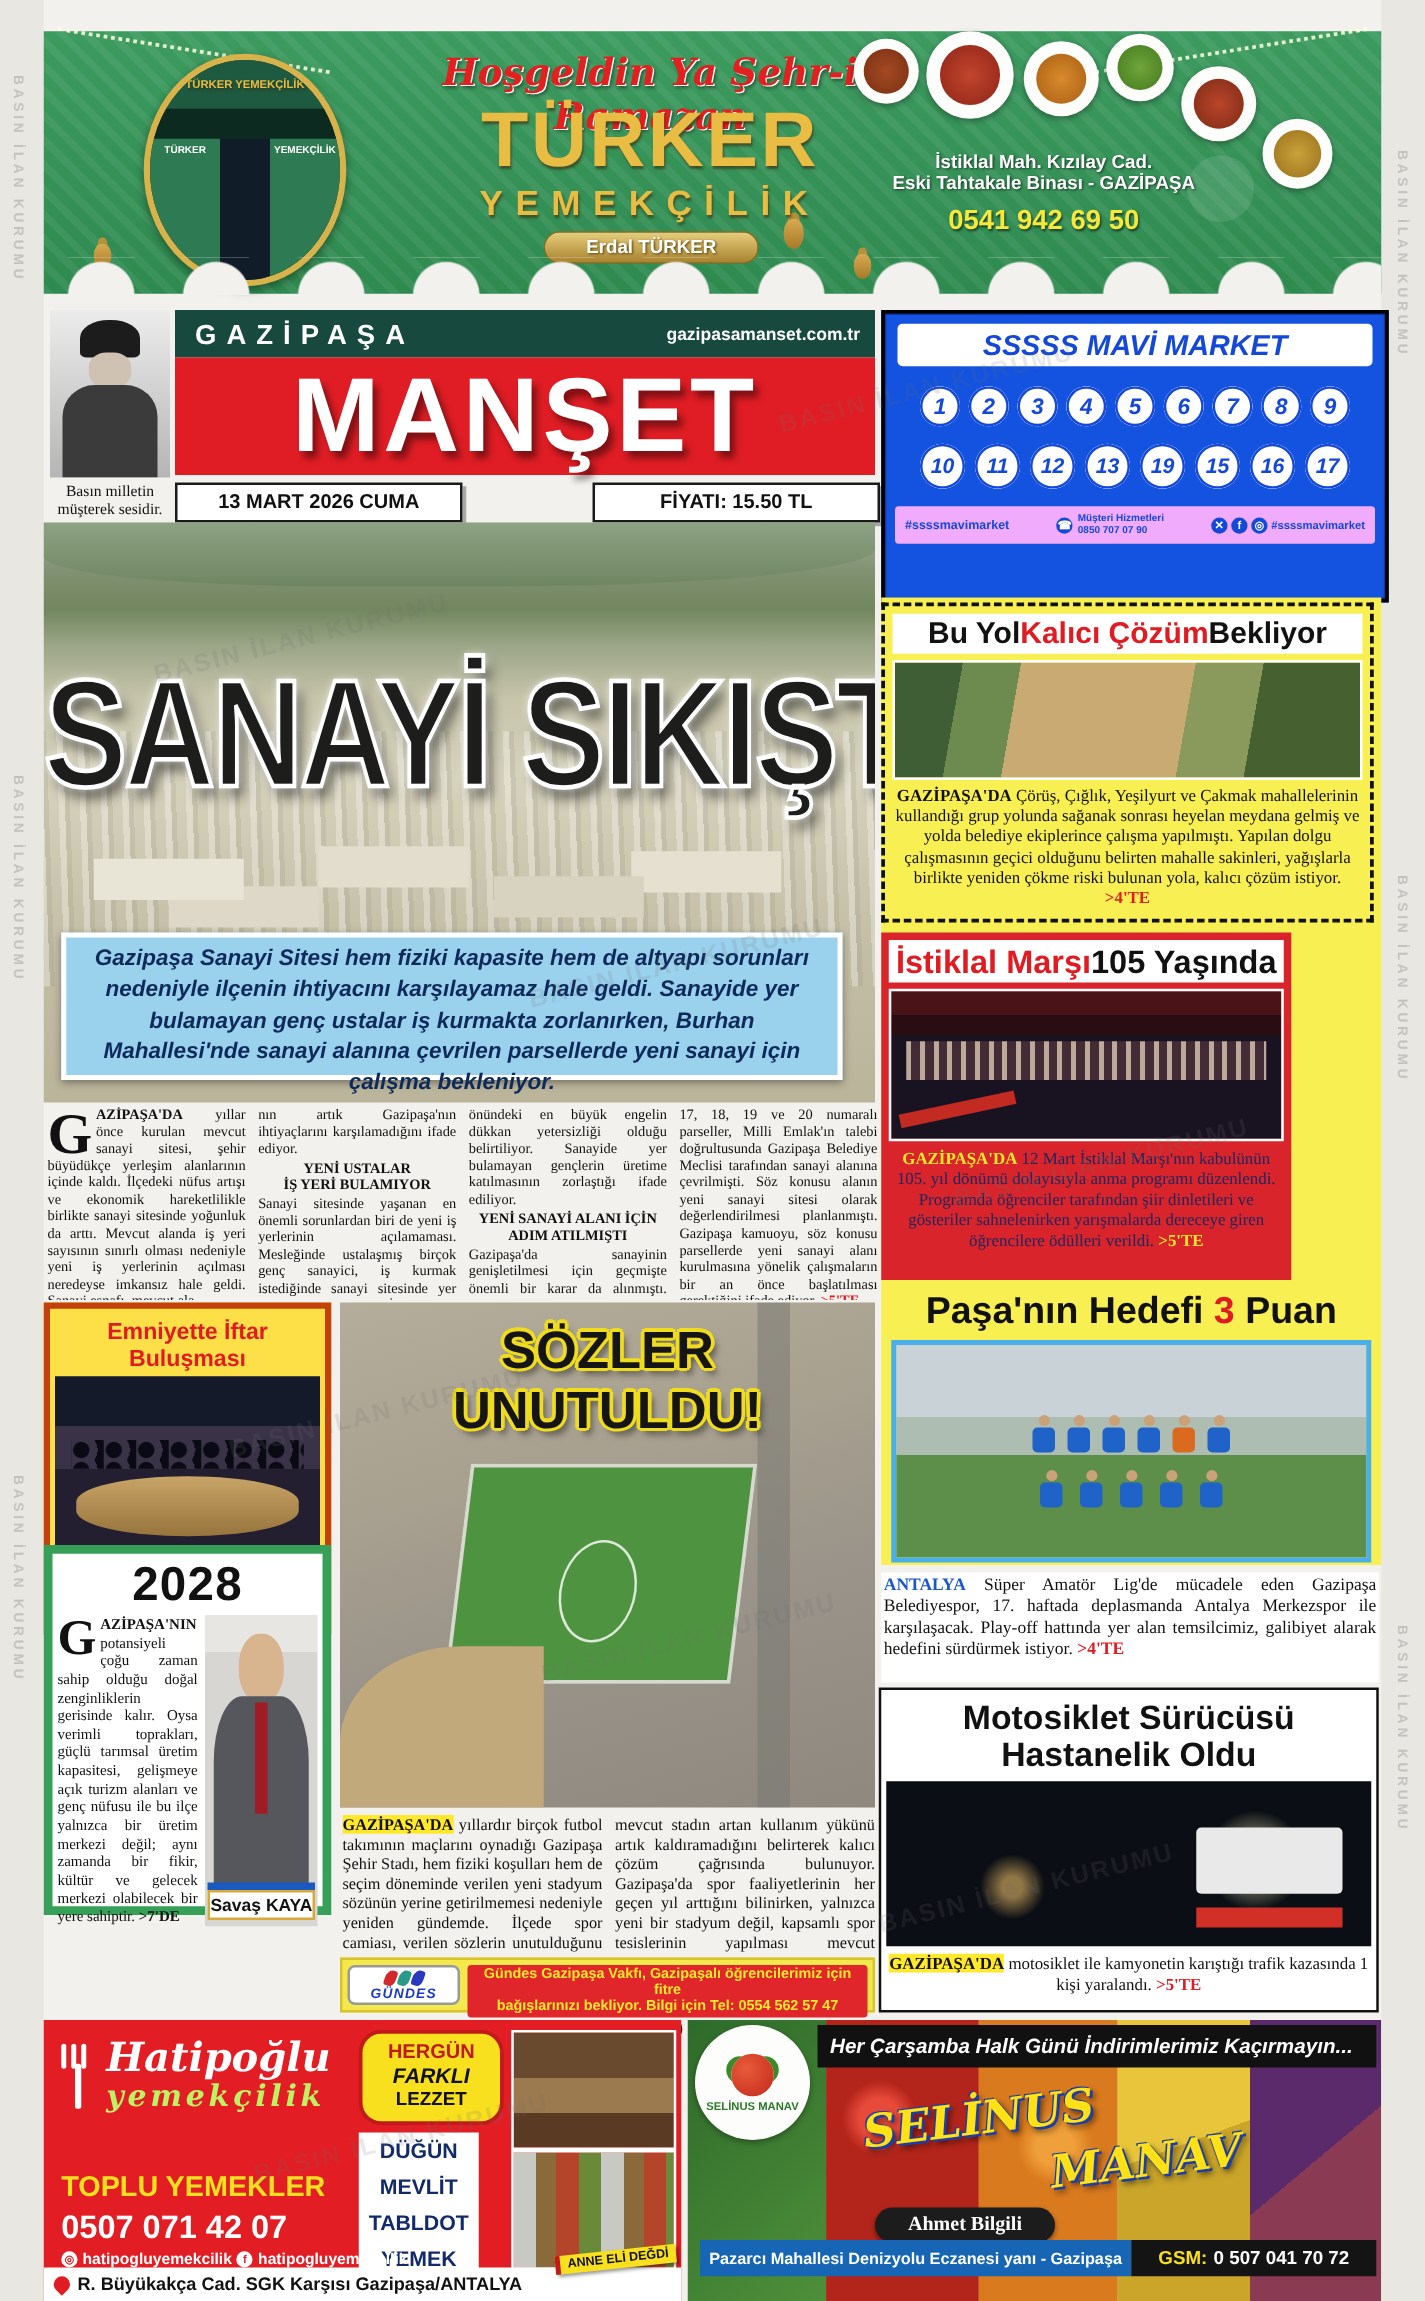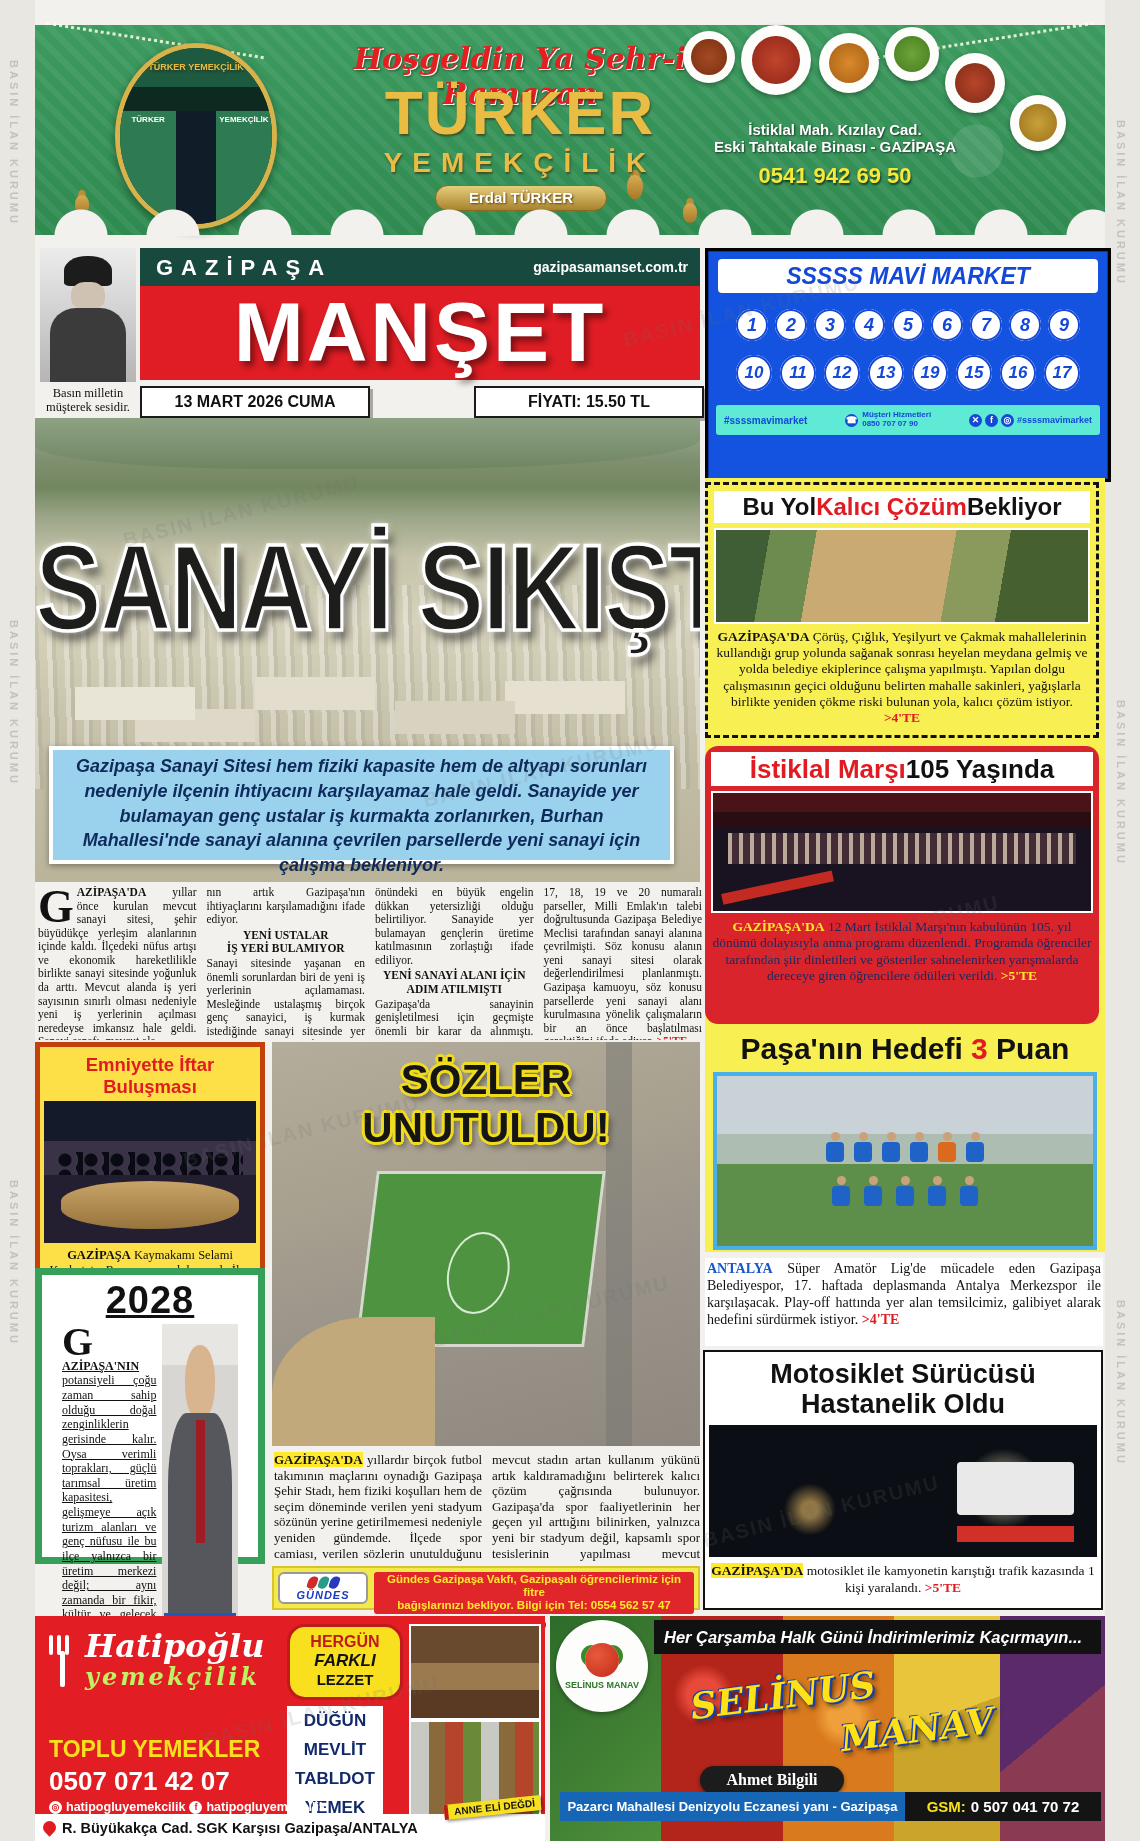--- a/index.html
+++ b/index.html
@@ -43,21 +43,21 @@
   .gbar{background:#17493f;color:#fff;}
   .redblock{background:#e01d24;}
   .manset{color:#fff;font-weight:900;letter-spacing:3px;text-shadow:4px 5px 6px rgba(0,0,0,.45);}
   .infobox{background:#fff;border:2px solid #1a1a1a;box-shadow:3px 3px 0 rgba(0,0,0,.3);
      display:flex;align-items:center;justify-content:center;font-weight:900;}
   
   .mavi{background:#1353e0;border:3px solid #000000;box-shadow:0 0 0 1px #0a36a8 inset;}
   .mavihdr{background:#fff;border-radius:4px;color:#1348d8;font-weight:900;font-style:italic;}
   .numcircle{background:#fff;border-radius:50%;box-shadow:0 0 0 2px #1348d8 inset,0 0 0 4px #fff inset;
      color:#1348d8;font-weight:900;font-style:italic;display:flex;align-items:center;justify-content:center;}
-  .mavifoot{background:#5eead4;border-radius:3px;color:#1348d8;display:flex;align-items:center;justify-content:space-between;}
+  .mavifoot{background:#f0abfc;border-radius:3px;color:#1348d8;display:flex;align-items:center;justify-content:space-between;}
   .sicon{display:inline-flex;width:13px;height:13px;border-radius:50%;background:#1348d8;color:#fff;
      font-size:9px;align-items:center;justify-content:center;font-weight:bold;}
   
   .aerial{background:
      linear-gradient(180deg,#9fae9b 0%,#7f9070 9%,#72865f 15%,#9aa486 21%,#c6c4aa 30%,#d6d2bc 44%,#cdc8b1 58%,#c3bda6 74%,#b9b49a 100%);}
   .ghs{background:repeating-linear-gradient(88deg, rgba(255,255,255,.55) 0 5px, rgba(130,130,110,.28) 5px 9px, transparent 9px 17px);opacity:.55;}
   .bighead{font-weight:900;color:#1d1d1b;letter-spacing:-2px;
      -webkit-text-stroke:3px #fff;text-shadow:0 0 7px rgba(255,255,255,.95), 5px 7px 9px rgba(0,0,0,.55);
      transform:scaleY(1.22);transform-origin:top center;white-space:nowrap;}
   .deck{background:#9ad2ee;border:4px solid #fff;box-shadow:0 2px 6px rgba(0,0,0,.35);color:#0e2a5a;
@@ -277,21 +277,21 @@
       <span>Bu Yol </span>
         <span class="red">Kalıcı Çözüm</span>
         <span> Bekliyor</span>
     </div>
     <div class="photo roadpic" style="height:92px;margin-top:5px;border:2px solid #fff;"></div>
     <div class="serif ctr" style="margin-top:5px;font-size:13.5px;line-height:1.2;">
       <span class="b">GAZİPAŞA'DA</span> <span>Çörüş, Çığlık, Yeşilyurt ve Çakmak mahallelerinin kullandığı grup yolunda sağanak sonrası heyelan meydana gelmiş ve yolda belediye ekiplerince çalışma yapılmıştı. Yapılan dolgu çalışmasının geçici olduğunu belirten mahalle sakinleri, yağışlarla birlikte yeniden çökme riski bulunan yola, kalıcı çözüm istiyor.</span> <span class="more">&gt;4'TE</span>
     </div>
   </div>
 
-  <div class="abs istk" style="left:705px;top:746px;width:394px;height:278px;padding:6px;box-sizing:border-box;border-radius:13px;">
+  <div class="abs istk" style="left:705px;top:746px;width:328px;height:278px;padding:6px;box-sizing:border-box;">
     <div class="boxtitle" style="height:34px;font-size:26px;">
       <span class="red">İstiklal Marşı</span>
         <span> 105 Yaşında</span>
     </div>
     <div class="photo stagepic" style="height:118px;margin-top:5px;border:2px solid #fff;position:relative;">
       <div class="abs crowdrow" style="left:4%;top:34%;width:92%;height:26%;"></div>
       <div class="abs" style="left:2%;bottom:16%;width:30%;height:9%;background:#c22a22;transform:rotate(-12deg);"></div>
     </div>
     <div class="serif ctr" style="margin-top:6px;font-size:13.5px;line-height:1.22;color:#20275f;">
       <span class="b" style="color:#ffe92a;">GAZİPAŞA'DA</span> <span>12 Mart İstiklal Marşı'nın kabulünün 105. yıl dönümü dolayısıyla anma programı düzenlendi. Programda öğrenciler tarafından şiir dinletileri ve gösteriler sahnelenirken yarışmalarda dereceye giren öğrencilere ödülleri verildi.</span> <span class="b" style="color:#ffe92a;">&gt;5'TE</span>
@@ -375,21 +375,21 @@
     <div class="ctr red" style="font-size:18.5px;font-weight:900;margin:3px 0;">Emniyette İftar Buluşması</div>
     <div class="photo iftarpic" style="height:142px;position:relative;">
       <div class="abs" style="left:8%;bottom:10%;width:84%;height:34%;background:linear-gradient(#c9a468,#97743c);border-radius:50%/42%;"></div>
       <div class="abs" style="left:6%;top:36%;width:88%;height:16%;background:repeating-radial-gradient(circle at 8px 8px, #0a0a14 0 6px, transparent 7px 13px);background-size:26px 16px;"></div>
     </div>
     <div class="serif ctr" style="margin-top:5px;font-size:12.5px;line-height:1.22;">
       <span class="b">GAZİPAŞA</span> <span>Kaymakamı Selami Korkutata, Ramazan ayı dolayısıyla İlçe Emniyet Müdürlüğü'nde düzenlenen iftar programında emniyet personeliyle bir araya geldi.</span> <span class="more">&gt;4'TE</span>
     </div>
   </div>
 
-  <div class="abs opinion" style="left:35px;top:1268px;width:230px;height:296px;box-sizing:border-box;padding:4px 20px;text-decoration:underline;">
+  <div class="abs opinion" style="left:35px;top:1236px;width:230px;height:296px;box-sizing:border-box;padding:4px 4px;">
     <div class="ctr" style="font-size:38px;font-weight:900;letter-spacing:1px;">2028</div>
     <div style="display:flex;gap:6px;margin-top:2px;">
       <div class="serif just" style="flex:1.25;font-size:12px;line-height:1.22;">
         <span class="dropcap" style="font-size:40px;">G</span><span class="b">AZİPAŞA'NIN</span> <span>potansiyeli çoğu zaman sahip olduğu doğal zenginliklerin gerisinde kalır. Oysa verimli toprakları, güçlü tarımsal üretim kapasitesi, gelişmeye açık turizm alanları ve genç nüfusu ile bu ilçe yalnızca bir üretim merkezi değil; aynı zamanda bir fikir, kültür ve gelecek merkezi olabilecek bir yere sahiptir.</span> <span class="b">&gt;7'DE</span>
       </div>
       <div class="photo" style="flex:1;position:relative;background:linear-gradient(180deg,#e8e6e2 0 12%,#d8d6d2 12% 100%);min-height:230px;">
         <div class="abs" style="left:30%;top:6%;width:40%;height:22%;background:#d8b58e;border-radius:46%;"></div>
         <div class="abs" style="left:8%;top:26%;width:84%;height:70%;background:#55575c;border-radius:30% 30% 0 0;"></div>
         <div class="abs" style="left:44%;top:28%;width:12%;height:36%;background:#a01c24;"></div>
         <div class="abs" style="left:2%;bottom:2%;width:96%;">

